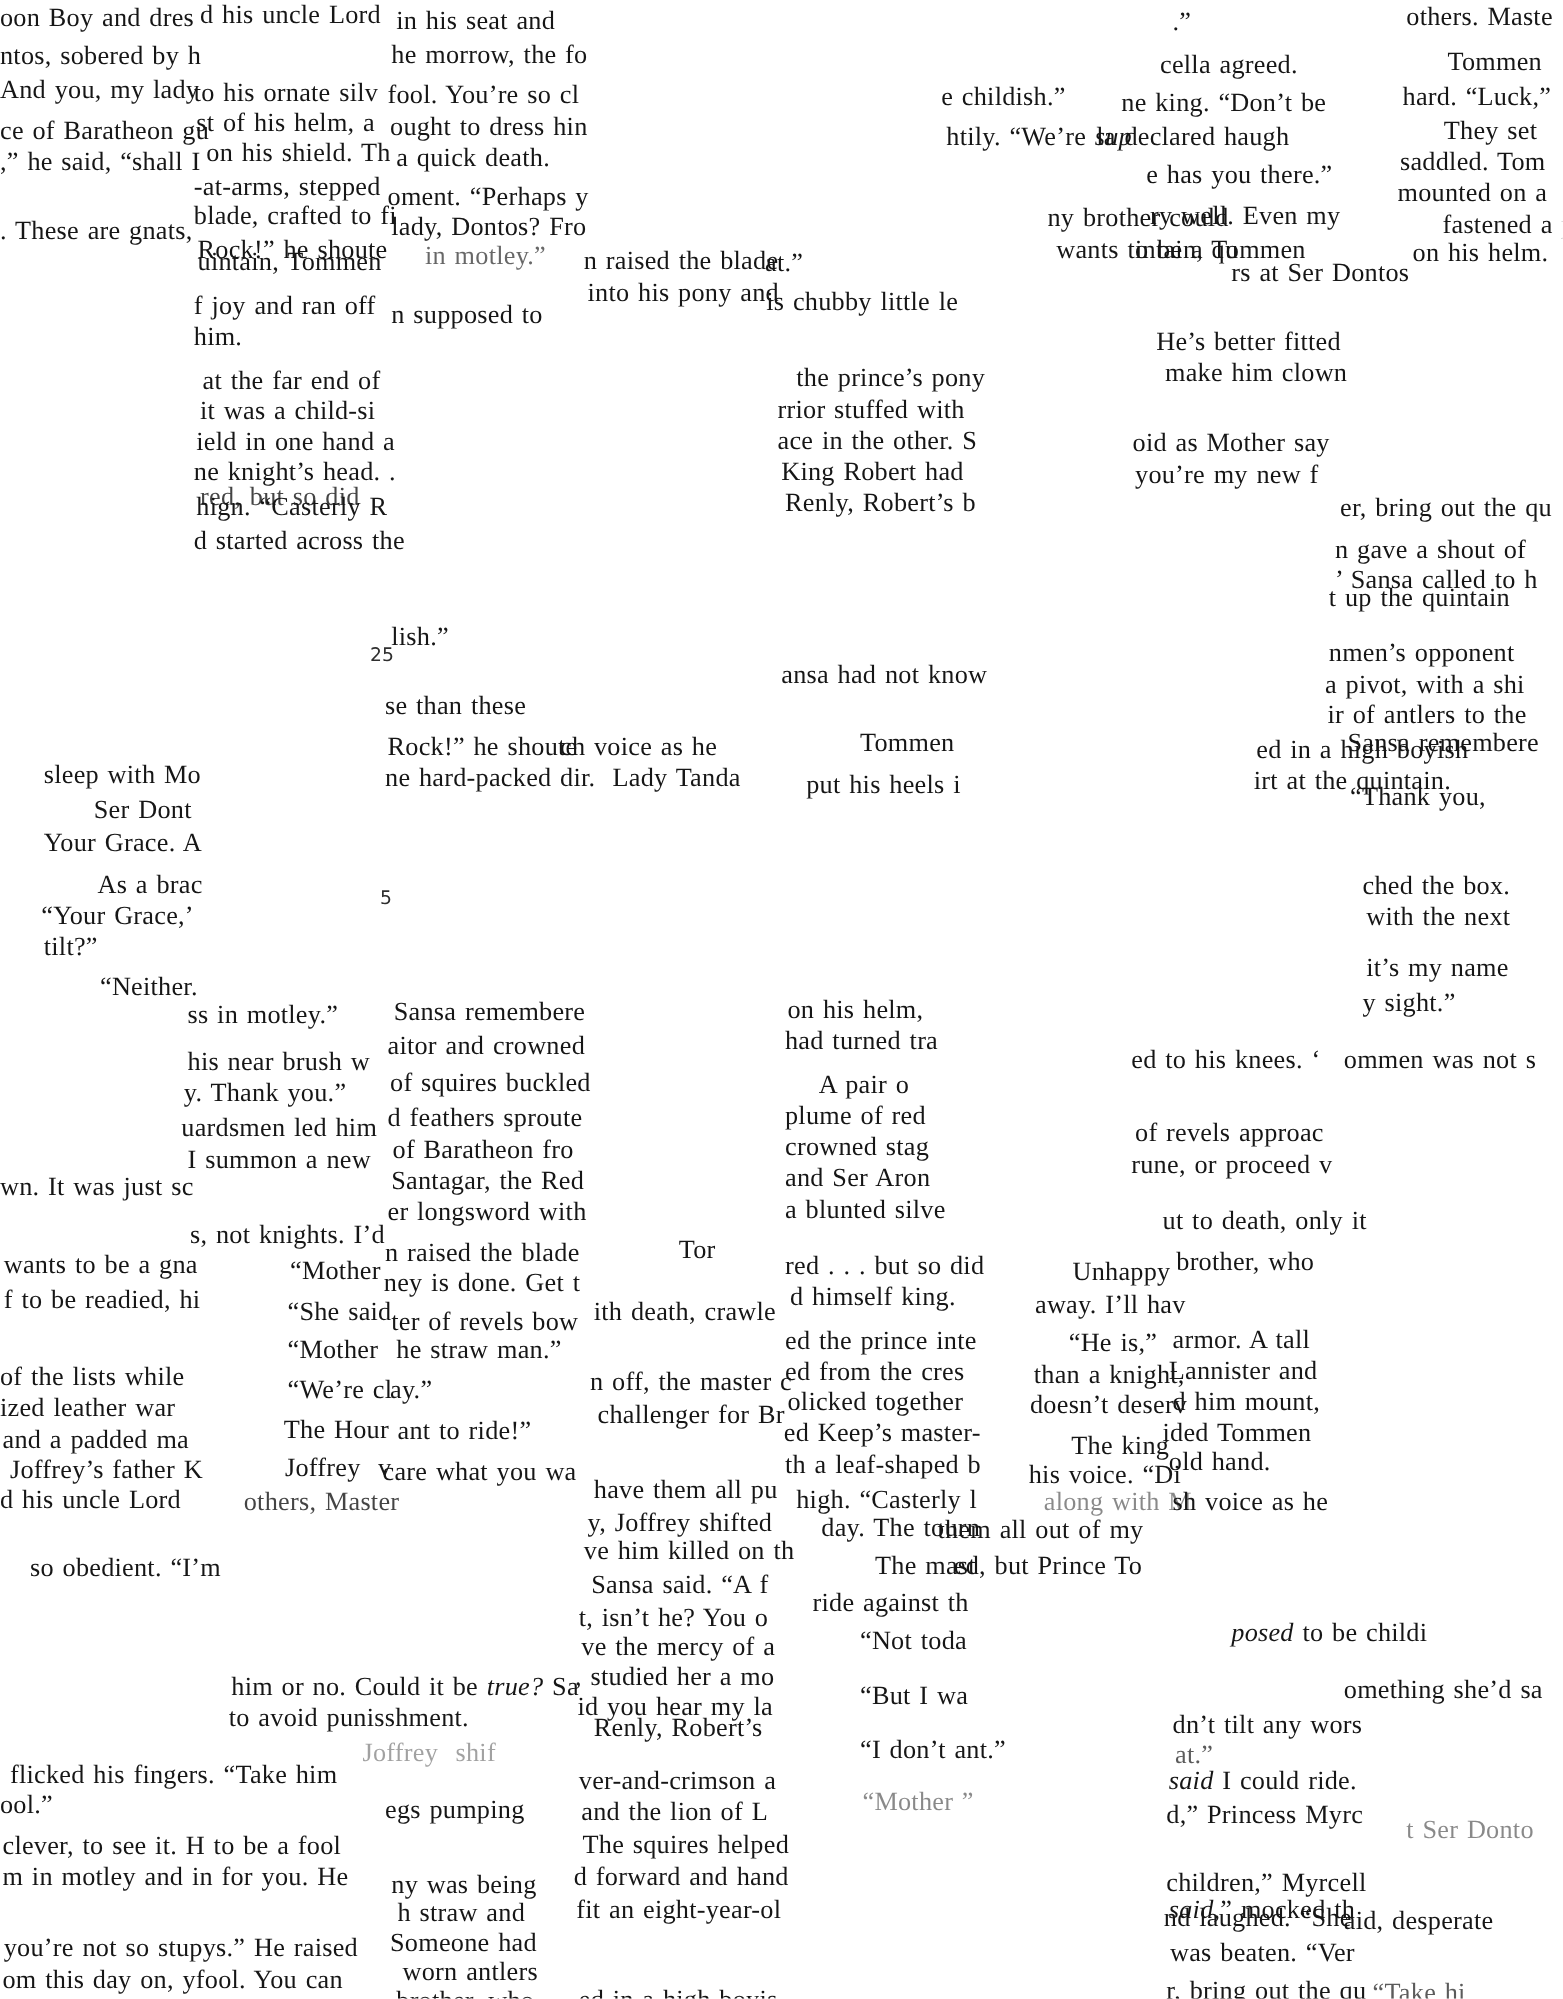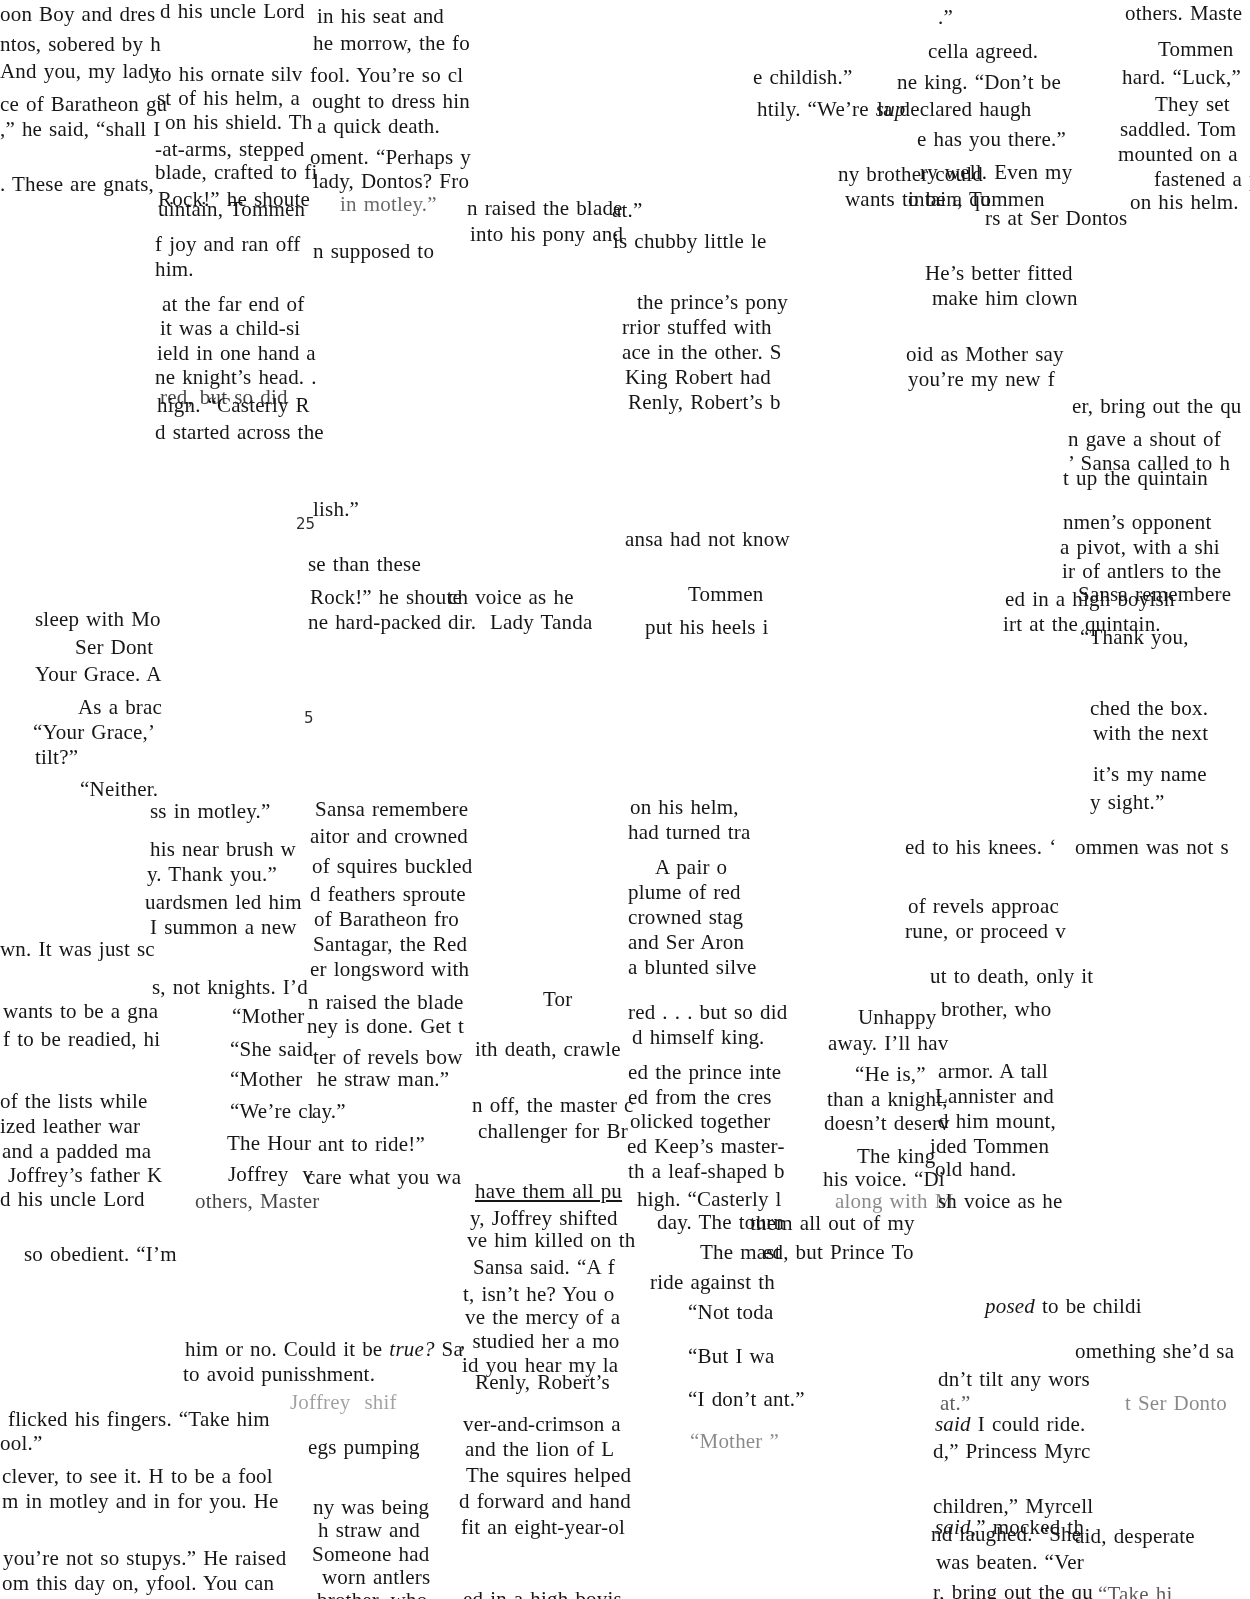--- a/index.html
+++ b/index.html
@@ -164,21 +164,21 @@
     <div class="line" style="left: 543px; top: 988px;"><span>Tor</span></div>
     <div class="line" style="left: 307px; top: 1015px;"><span>ney is done. Get t</span></div>
     <div class="line" style="left: 313px; top: 1046px;"><span>ter of revels bow</span></div>
     <div class="line" style="left: 317px; top: 1068px;"><span>he straw man.”</span></div>
     <div class="line" style="left: 312px; top: 1100px;"><span>ay.”</span></div>
     <div class="line" style="left: 318px; top: 1133px;"><span>ant to ride!”</span></div>
     <div class="line" style="left: 306px; top: 1166px;"><span>care what you wa</span></div>
     <div class="line" style="left: 475px; top: 1038px;"><span>ith death, crawle</span></div>
     <div class="line" style="left: 472px; top: 1094px;"><span>n off, the master c</span></div>
     <div class="line" style="left: 478px; top: 1120px;"><span>challenger for Br</span></div>
-    <div class="line" style="left: 475px; top: 1180px; text-decoration: underline;"><span>have them all pu</span></div>
+    <div class="line" style="left: 475px; top: 1180px;"><span>have them all pu</span></div>
     <div class="line" style="left: 470px; top: 1207px;"><span>y, Joffrey shifted</span></div>
     <div class="line" style="left: 467px; top: 1229px;"><span>ve him killed on th</span></div>
     <div class="line" style="left: 473px; top: 1256px;"><span>Sansa said. “A f</span></div>
     <div class="line" style="left: 463px; top: 1283px;"><span>t, isn’t he? You o</span></div>
     <div class="line" style="left: 465px; top: 1306px;"><span>ve the mercy of a</span></div>
     <div class="line" style="left: 460px; top: 1330px;"><span>, studied her a mo</span></div>
     <div class="line" style="left: 462px; top: 1354px;"><span>id you hear my la</span></div>
     <div class="line" style="left: 475px; top: 1371px;"><span>Renly, Robert’s</span></div>
     <div class="line" style="left: 463px; top: 1413px;"><span>ver-and-crimson a</span></div>
     <div class="line" style="left: 465px; top: 1438px;"><span>and the lion of L</span></div>
@@ -208,21 +208,21 @@
     <div class="line" style="left: 935px; top: 1085px;"><span>Lannister and</span></div>
     <div class="line" style="left: 938px; top: 1110px;"><span>d him mount,</span></div>
     <div class="line" style="left: 930px; top: 1135px;"><span>ided Tommen</span></div>
     <div class="line" style="left: 935px; top: 1158px;"><span>old hand.</span></div>
     <div class="line" style="left: 938px; top: 1190px;"><span>sh voice as he</span></div>
     <div class="line" style="left: 750px; top: 1212px;"><span>them all out of my</span></div>
     <div class="line" style="left: 985px; top: 1295px;"><span></span><i>posed</i><span> to be childi</span></div>
     <div class="line" style="left: 1075px; top: 1340px;"><span>omething she’d sa</span></div>
     <div class="line" style="left: 938px; top: 1368px;"><span>dn’t tilt any wors</span></div>
     <div class="line" style="left: 940px; top: 1392px; opacity: 0.7;"><span>at.”</span></div>
-    <div class="line" style="left: 1125px; top: 1392px; opacity: 0.5;"><span>t Ser Donto</span></div>
+    <div class="line" style="left: 1125px; top: 1452px; opacity: 0.5;"><span>t Ser Donto</span></div>
     <div class="line" style="left: 935px; top: 1413px;"><span></span><i>said</i><span> I could ride.</span></div>
     <div class="line" style="left: 933px; top: 1440px;"><span>d,” Princess Myrc</span></div>
     <div class="line" style="left: 935px; top: 1468px; margin-top: 48px;"><span></span><i>said</i><span>,” mocked th</span></div>
     <div class="line" style="left: 933px; top: 1495px;"><span>children,” Myrcell</span></div>
     <div class="line" style="left: 931px; top: 1523px;"><span>nd laughed. “She</span></div>
     <div class="line" style="left: 1075px; top: 1525px;"><span>aid, desperate</span></div>
     <div class="line" style="left: 936px; top: 1551px;"><span>was beaten. “Ver</span></div>
     <div class="line" style="left: 933px; top: 1581px;"><span>r, bring out the qu</span></div>
     <div class="line" style="left: 1098px; top: 1583px; opacity: 0.7;"><span>“Take hi</span></div>
     <div class="line" style="left: 0px; top: 1243px; margin-left: 24px;"><span>so obedient. “I’m</span></div>

